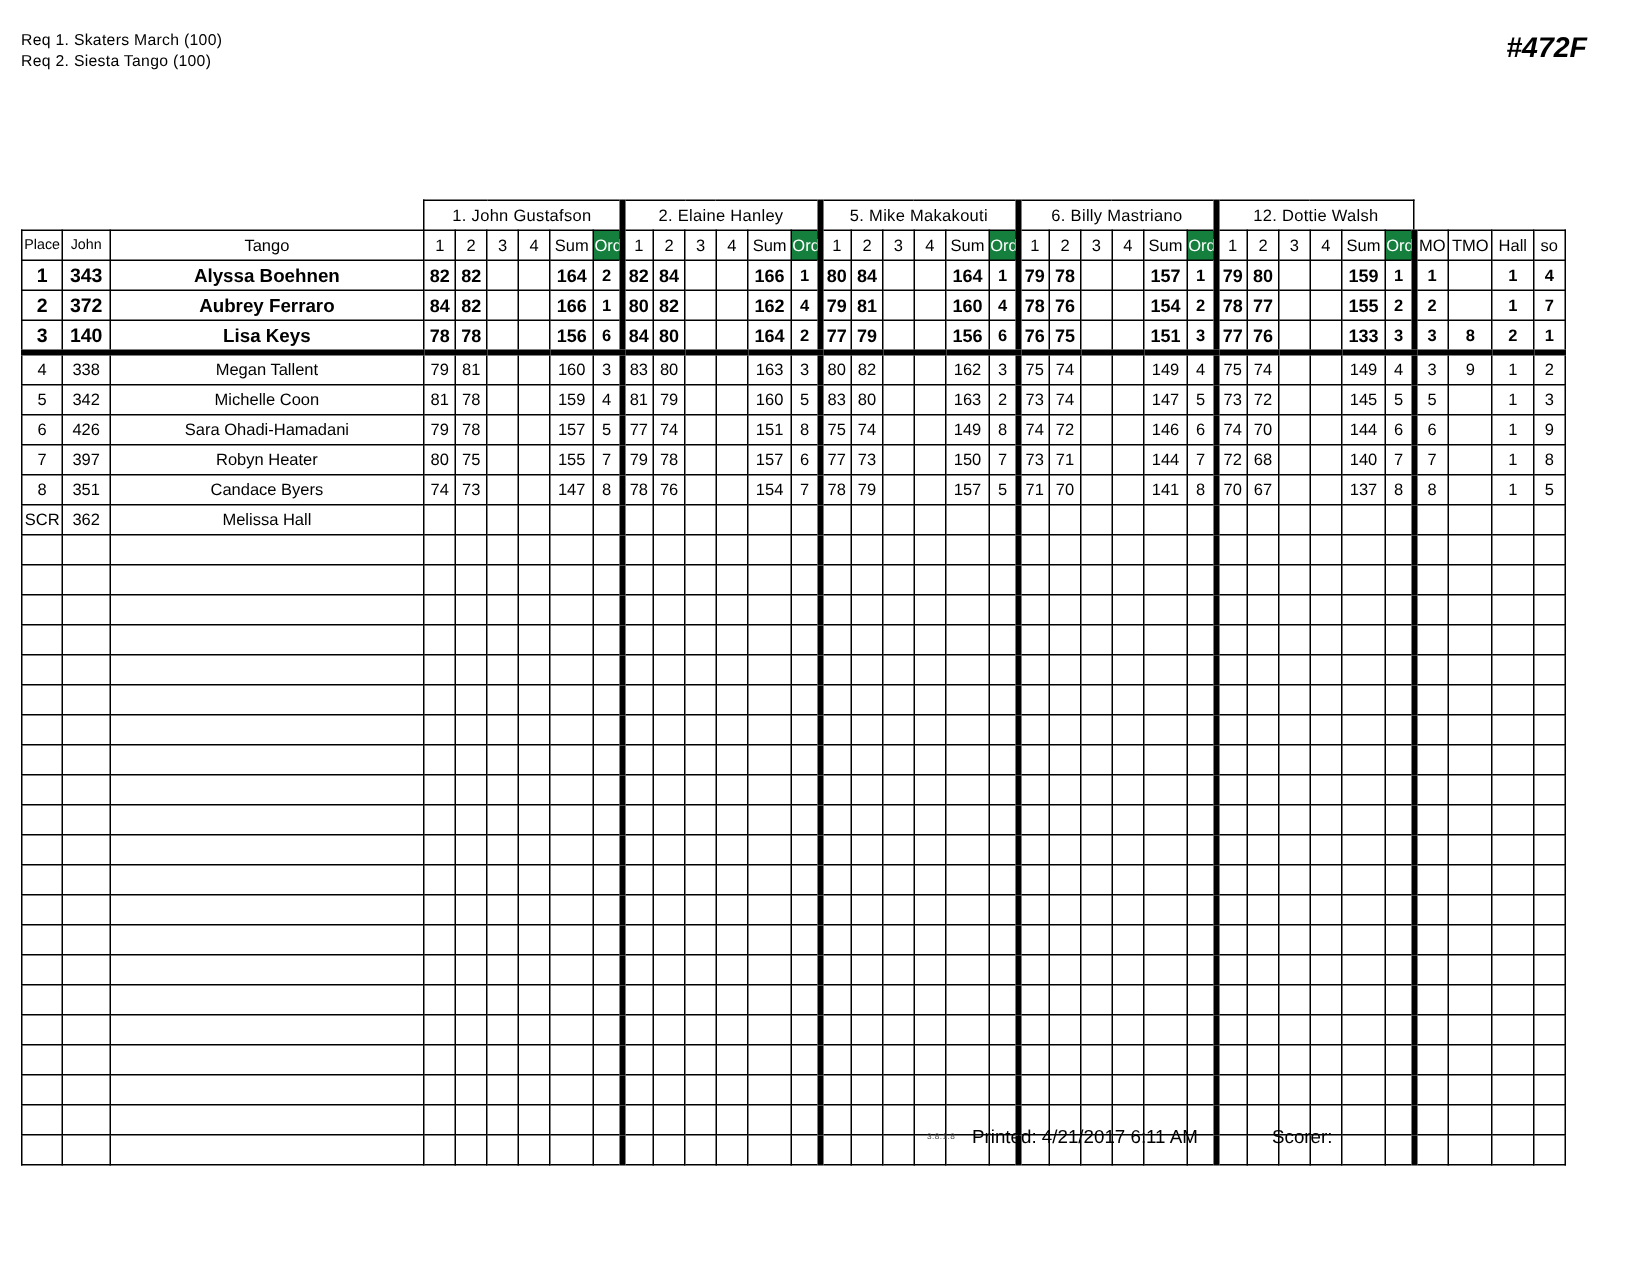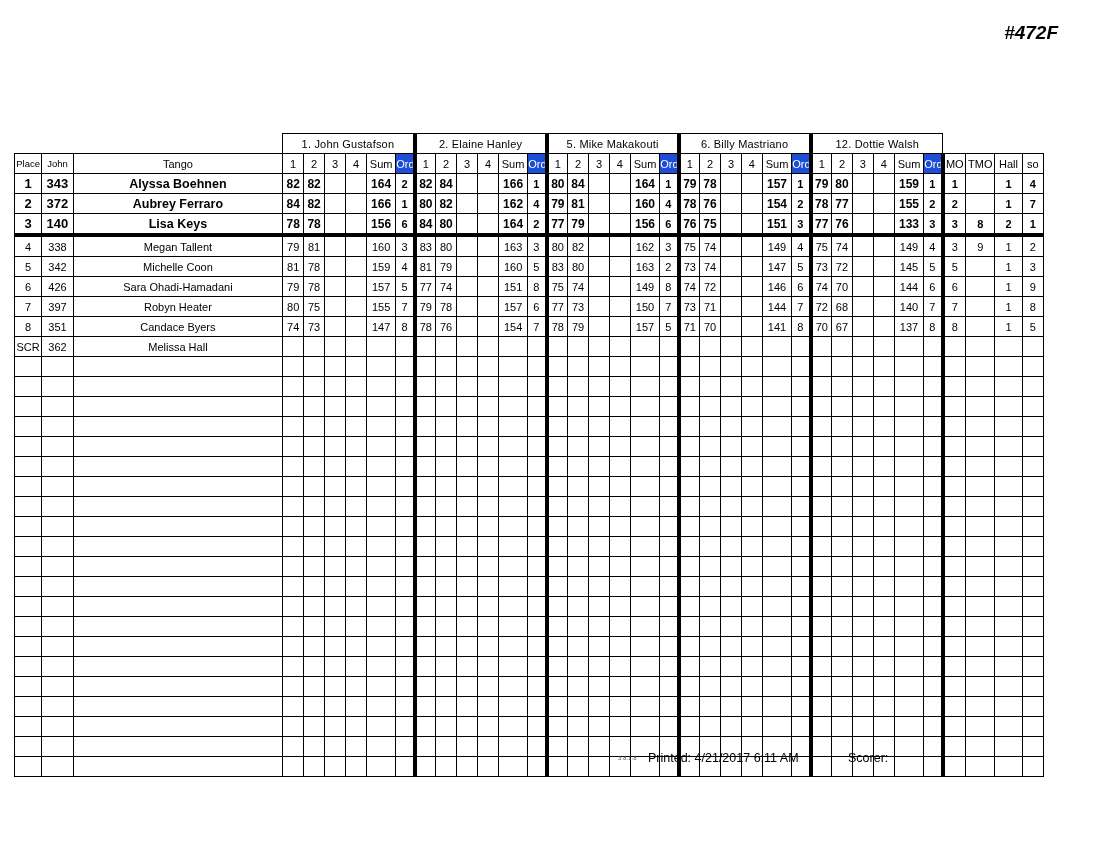--- a/index.html
+++ b/index.html
@@ -115,21 +115,21 @@
     font-size: 9.5px;
   }
   td.name-head {
     text-align: left;
     padding-left: 6px;
     font-size: 10px;
   }
 
   
   td.ord-head {
-    background: #1d4ed8;
+    background: #15803d;
     color: #fff;
     font-size: 9.5px;
   }
 
   
   .tl { border-left: 4px solid #000 !important; }
   .tb { border-bottom: 4px solid #000 !important; }
 
   
   tr.data td { height: 19px; }
@@ -177,20 +177,24 @@
     left: 848px;
     top: 0px;
     font-size: 12.5px;
   }
 </style>
 </head>
 <body>
 
 <div id="top-area">
 
+  <div id="req-block">
+    <div>Req  1.  Skaters March (100)</div>
+    <div>Req  2.  Siesta Tango (100)</div>
+  </div>
 
 
   <div id="sheet-id">#472F</div>
 </div>
 
 <div id="sheet-wrap">
   <table class="sheet">
     <colgroup id="cols">
         <col style="width: 26px;">
         <col style="width: 30px;">

